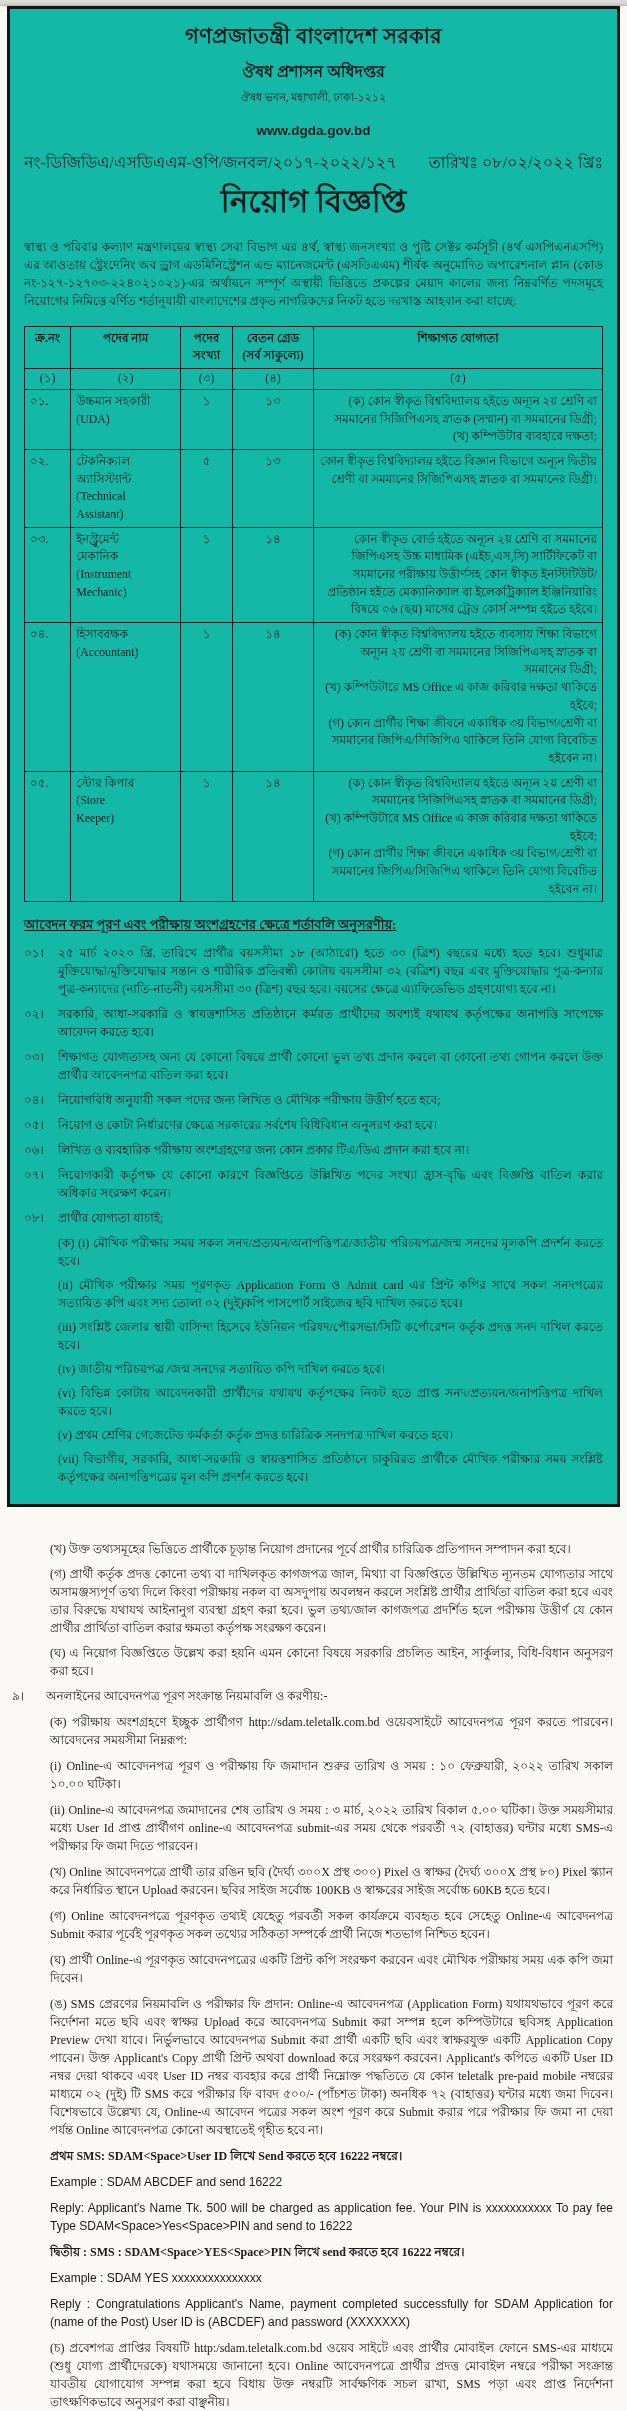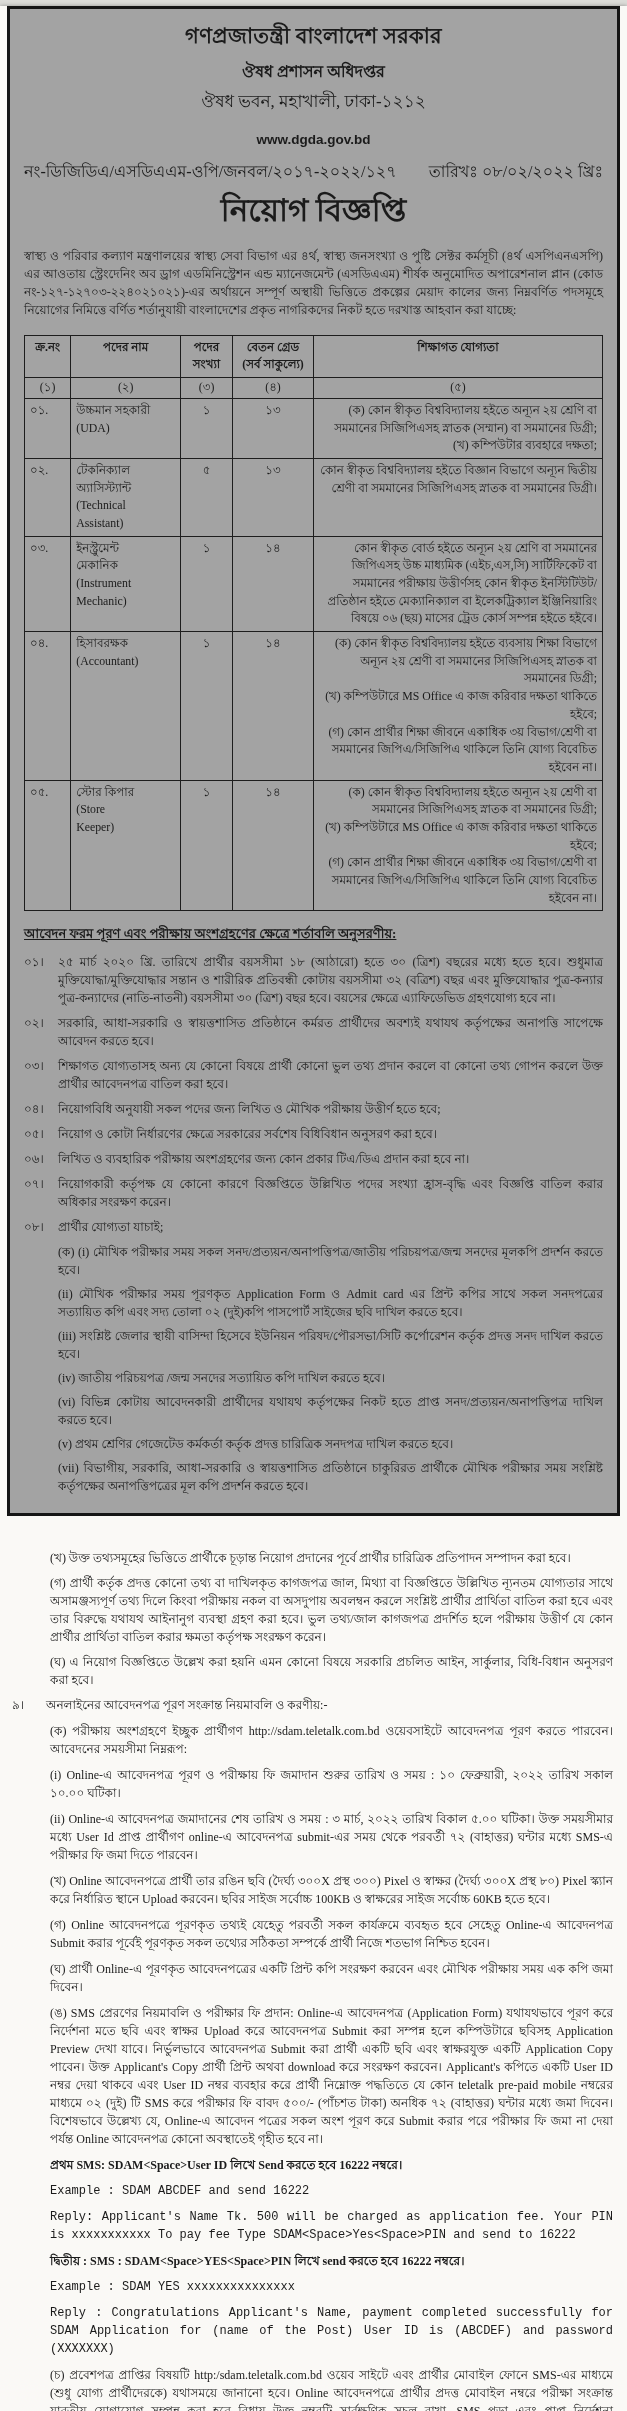--- a/index.html
+++ b/index.html
@@ -3,25 +3,25 @@
 <meta charset="utf-8">
 <style>
   html,body{margin:0;padding:0;background:#dcdcd8;}
   .canvas{
     width:627px;min-height:2411px;margin:0 auto;background:#faf9f6;
     color:#1b1b1b;font-family:"Liberation Serif","DejaVu Serif",serif;
     font-size:12px;line-height:1.5;box-sizing:border-box;position:relative;
     box-shadow:0 0 4px rgba(0,0,0,.35);
   }
   
-  .page1{margin:6px 7px 0 7px;border:3px solid #151515;padding:12px 14px 12px;background:#a3a3a3;}
+  .page1{margin:6px 7px 0 7px;border:3px solid #151515;padding:12px 14px 12px;background:#14b8a6;}
   .hdr{text-align:center;}
   .govt{font-size:21px;font-weight:bold;letter-spacing:.3px;}
   .org{font-size:16px;font-weight:bold;margin-top:7px;}
-  .addr{font-size:17px;margin-top:5px;}
+  .addr{font-size:11px;margin-top:5px;}
   .web{font-size:13.5px;font-weight:bold;margin-top:16px;font-family:"Liberation Sans","DejaVu Sans",sans-serif;}
   .memo-row{display:flex;justify-content:space-between;margin-top:10px;font-size:16px;}
   .title{text-align:center;font-size:31px;font-weight:bold;margin:4px 0 10px;}
   .intro{text-align:justify;margin:12px 0 10px;}
   table{width:100%;border-collapse:collapse;font-size:11.8px;margin-top:16px;}
   th,td{border:1px solid #1d1d1d;padding:3px 5px;vertical-align:top;}
   th{font-weight:bold;text-align:center;}
   tr.colnum td{text-align:center;padding:1px 2px;}
   td.c{text-align:center;}
   .pre{white-space:pre-line;}
@@ -29,21 +29,21 @@
   .cond-head{font-weight:bold;text-decoration:underline;margin:13px 0 9px;font-size:13px;}
   .cond-row{display:flex;margin-bottom:7px;}
   .cond-num{flex:0 0 34px;}
   .cond-text{flex:1;text-align:justify;}
   .sub-item{margin:6px 0 6px 34px;text-align:justify;}
   
   .page2{padding:26px 14px 10px 12px;}
   .p2-par{margin:7px 0 7px 38px;text-align:justify;}
   .p2-item{margin:8px 0 8px 38px;text-align:justify;}
   .p2-item.strong{font-weight:bold;}
-  .latin{font-family:Liberation Mono, monospace;}
+  .latin{font-family:Liberation Sans, sans-serif;}
 </style>
 </head>
 <body>
 
 <div class="canvas">
 
   <div class="page1">
     <div class="hdr">
       <div class="govt">গণপ্রজাতন্ত্রী বাংলাদেশ সরকার</div>
       <div class="org">ঔষধ প্রশাসন অধিদপ্তর</div>

